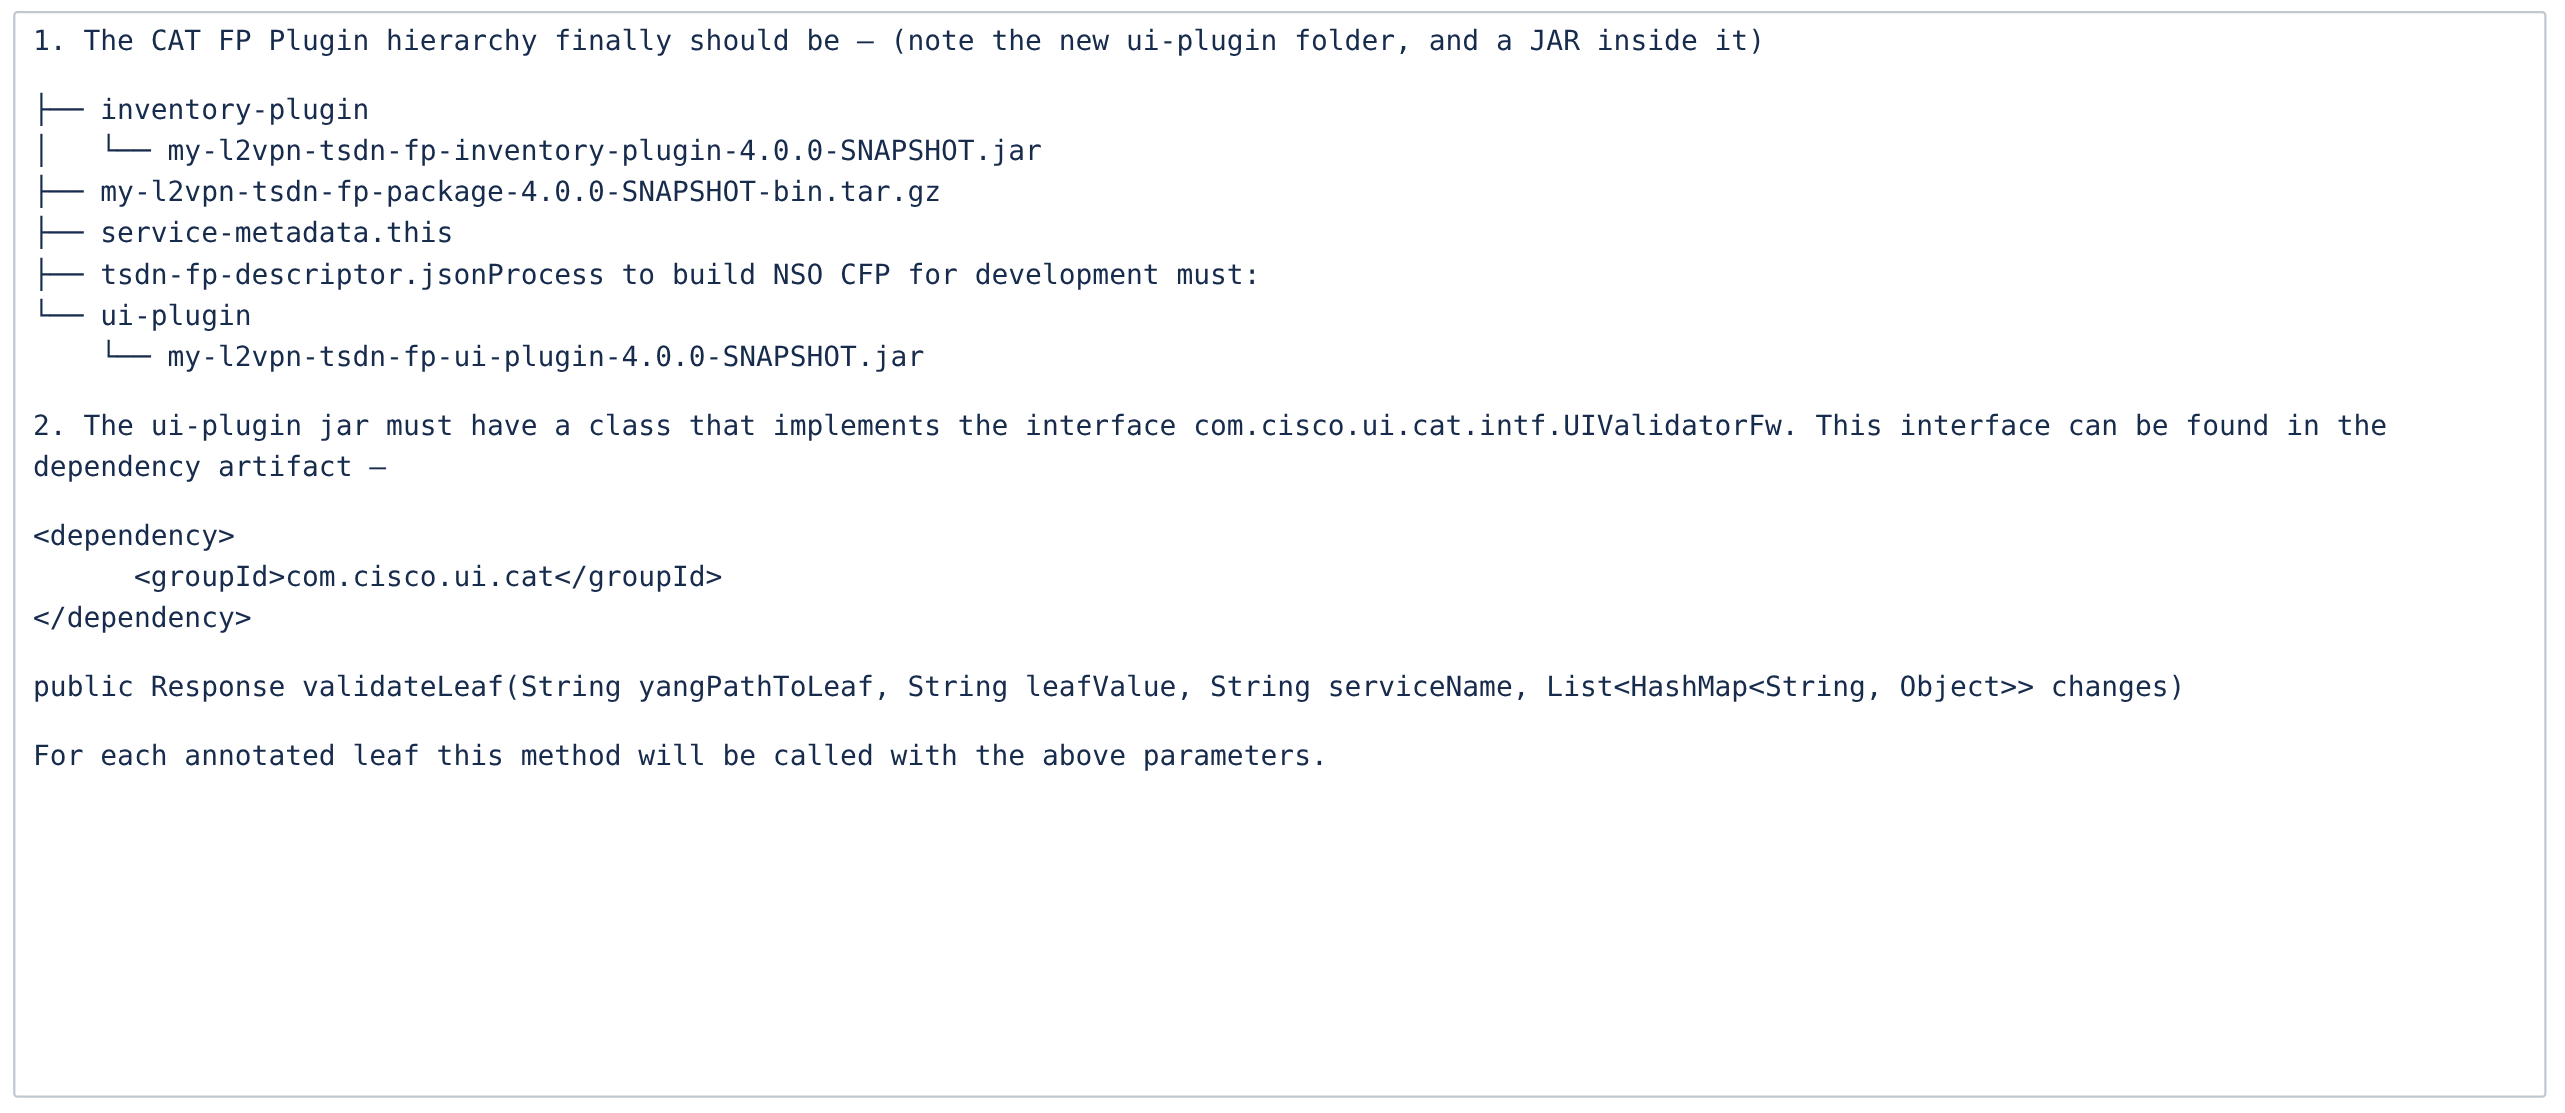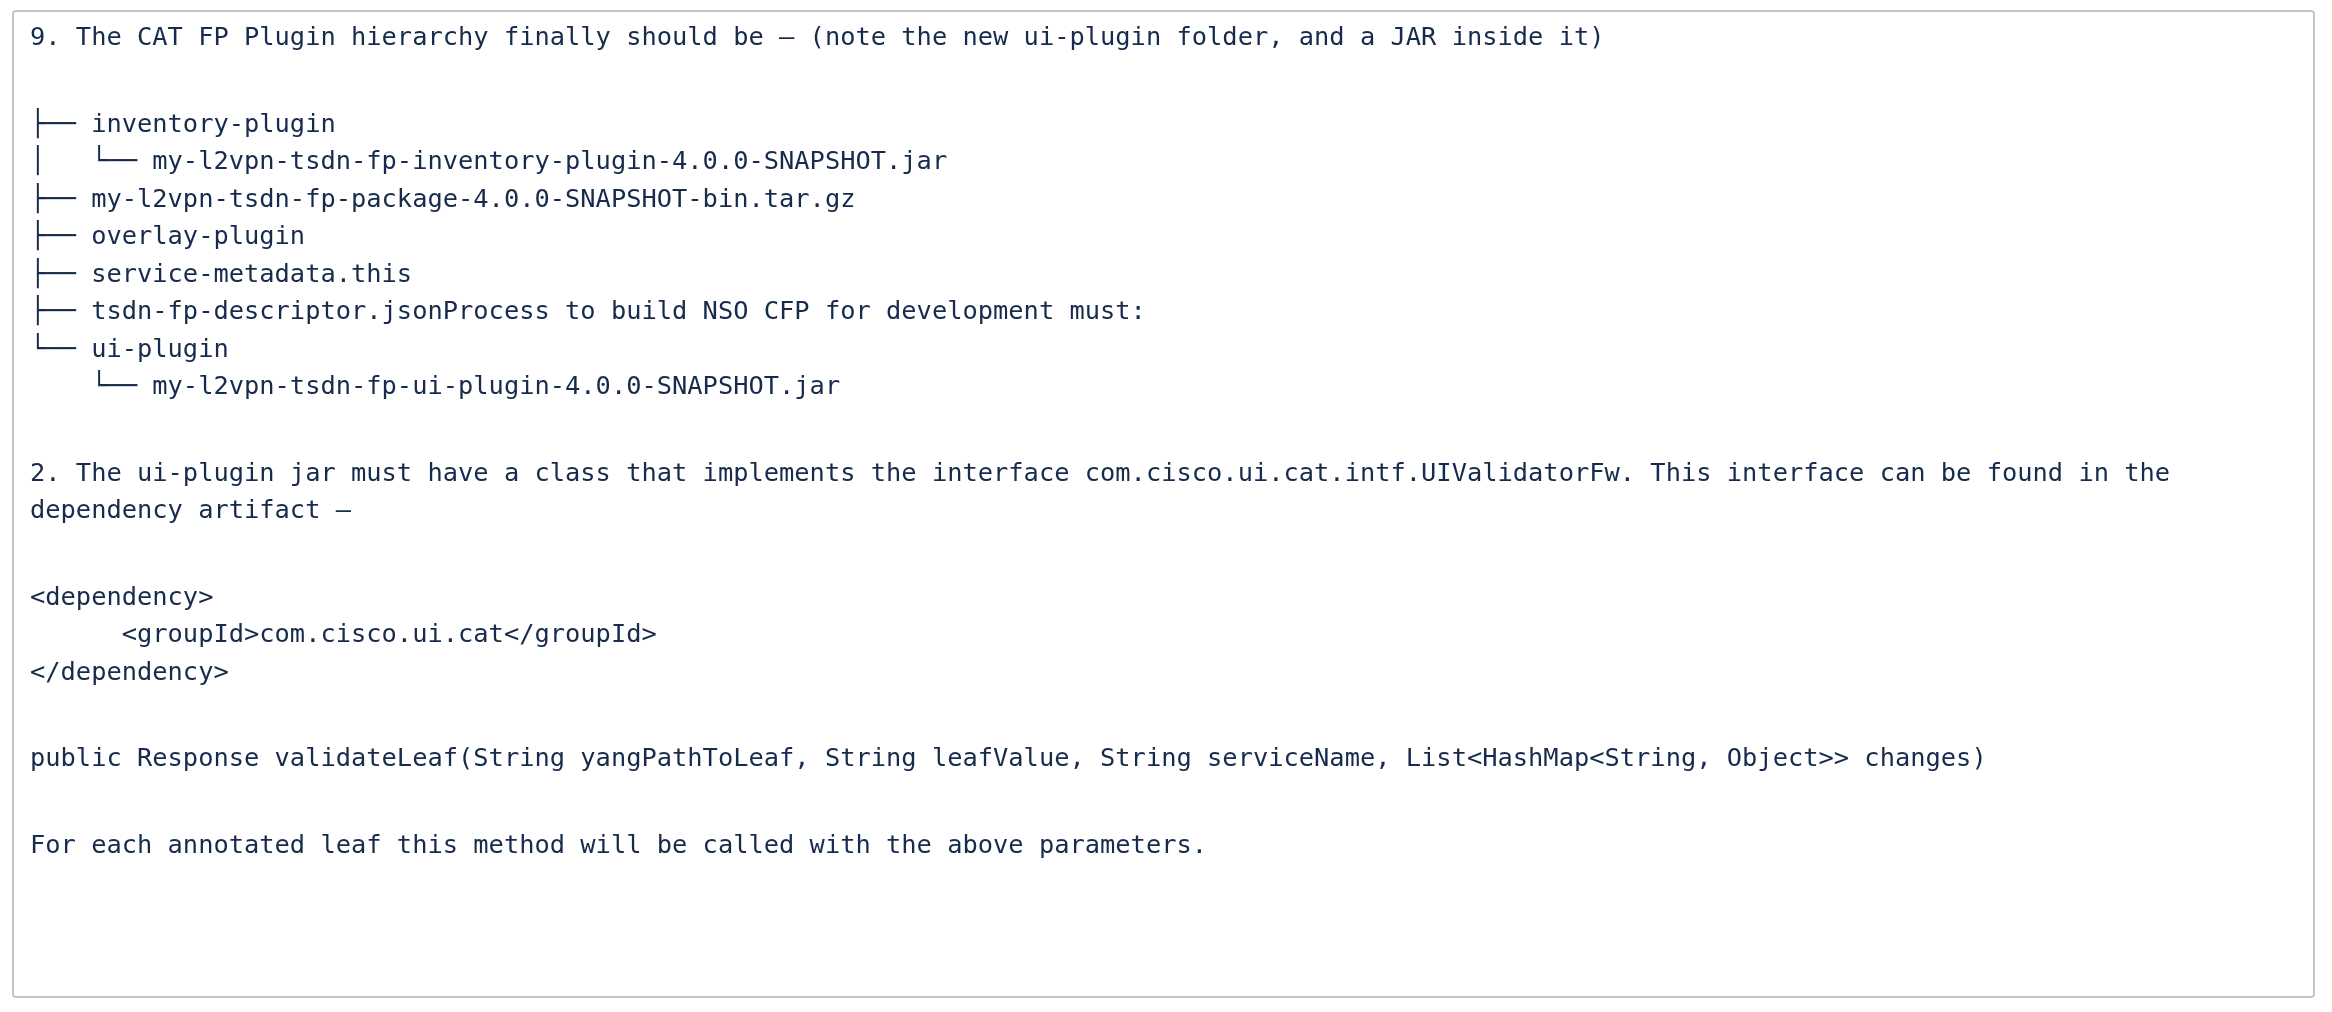--- a/index.html
+++ b/index.html
@@ -17,41 +17,40 @@
     width: 2303px;
     min-height: 988px;
     background: #ffffff;
     border: 2px solid #c1c7d0;
     border-radius: 4px;
     padding: 6px 16px 4px 16px;
     color: #172b4d;
     font-size: 25.4px;
     line-height: 37.5px;
   }
-  .section + .section { margin-top: 49px; }
+  .section + .section { margin-top: 25px; }
   .code-line {
     white-space: pre;
     min-height: 37.5px;
     line-height: 37.5px;
   }
 </style>
 </head>
 <body>
 
 <div class="code-panel">
 
   <div class="section">
-    <div class="code-line">9. The CAT FP Plugin hierarchy finally should be – (note the new ui-plugin folder, and a JAR inside it)</div>
+    <div class="code-line">1. The CAT FP Plugin hierarchy finally should be – (note the new ui-plugin folder, and a JAR inside it)</div>
   </div>
 
   <div class="section">
     <div class="code-line">├── inventory-plugin</div>
     <div class="code-line">│   └── my-l2vpn-tsdn-fp-inventory-plugin-4.0.0-SNAPSHOT.jar</div>
     <div class="code-line">├── my-l2vpn-tsdn-fp-package-4.0.0-SNAPSHOT-bin.tar.gz</div>
-    <div class="code-line">├── overlay-plugin</div>
     <div class="code-line">├── service-metadata.this</div>
     <div class="code-line">├── tsdn-fp-descriptor.jsonProcess to build NSO CFP for development must:</div>
     <div class="code-line">└── ui-plugin</div>
     <div class="code-line">    └── my-l2vpn-tsdn-fp-ui-plugin-4.0.0-SNAPSHOT.jar</div>
   </div>
 
   <div class="section">
     <div class="code-line">2. The ui-plugin jar must have a class that implements the interface com.cisco.ui.cat.intf.UIValidatorFw. This interface can be found in the</div>
     <div class="code-line">dependency artifact –</div>
   </div>

